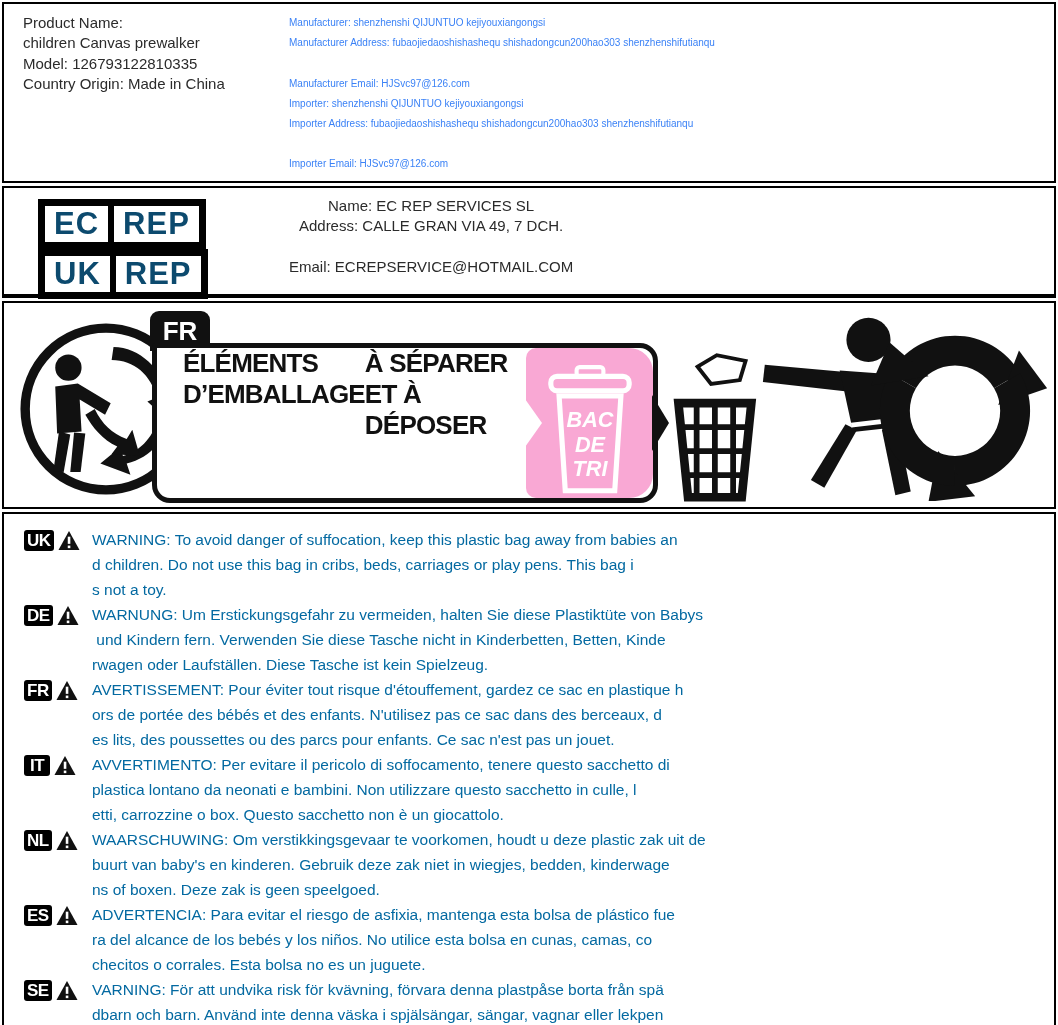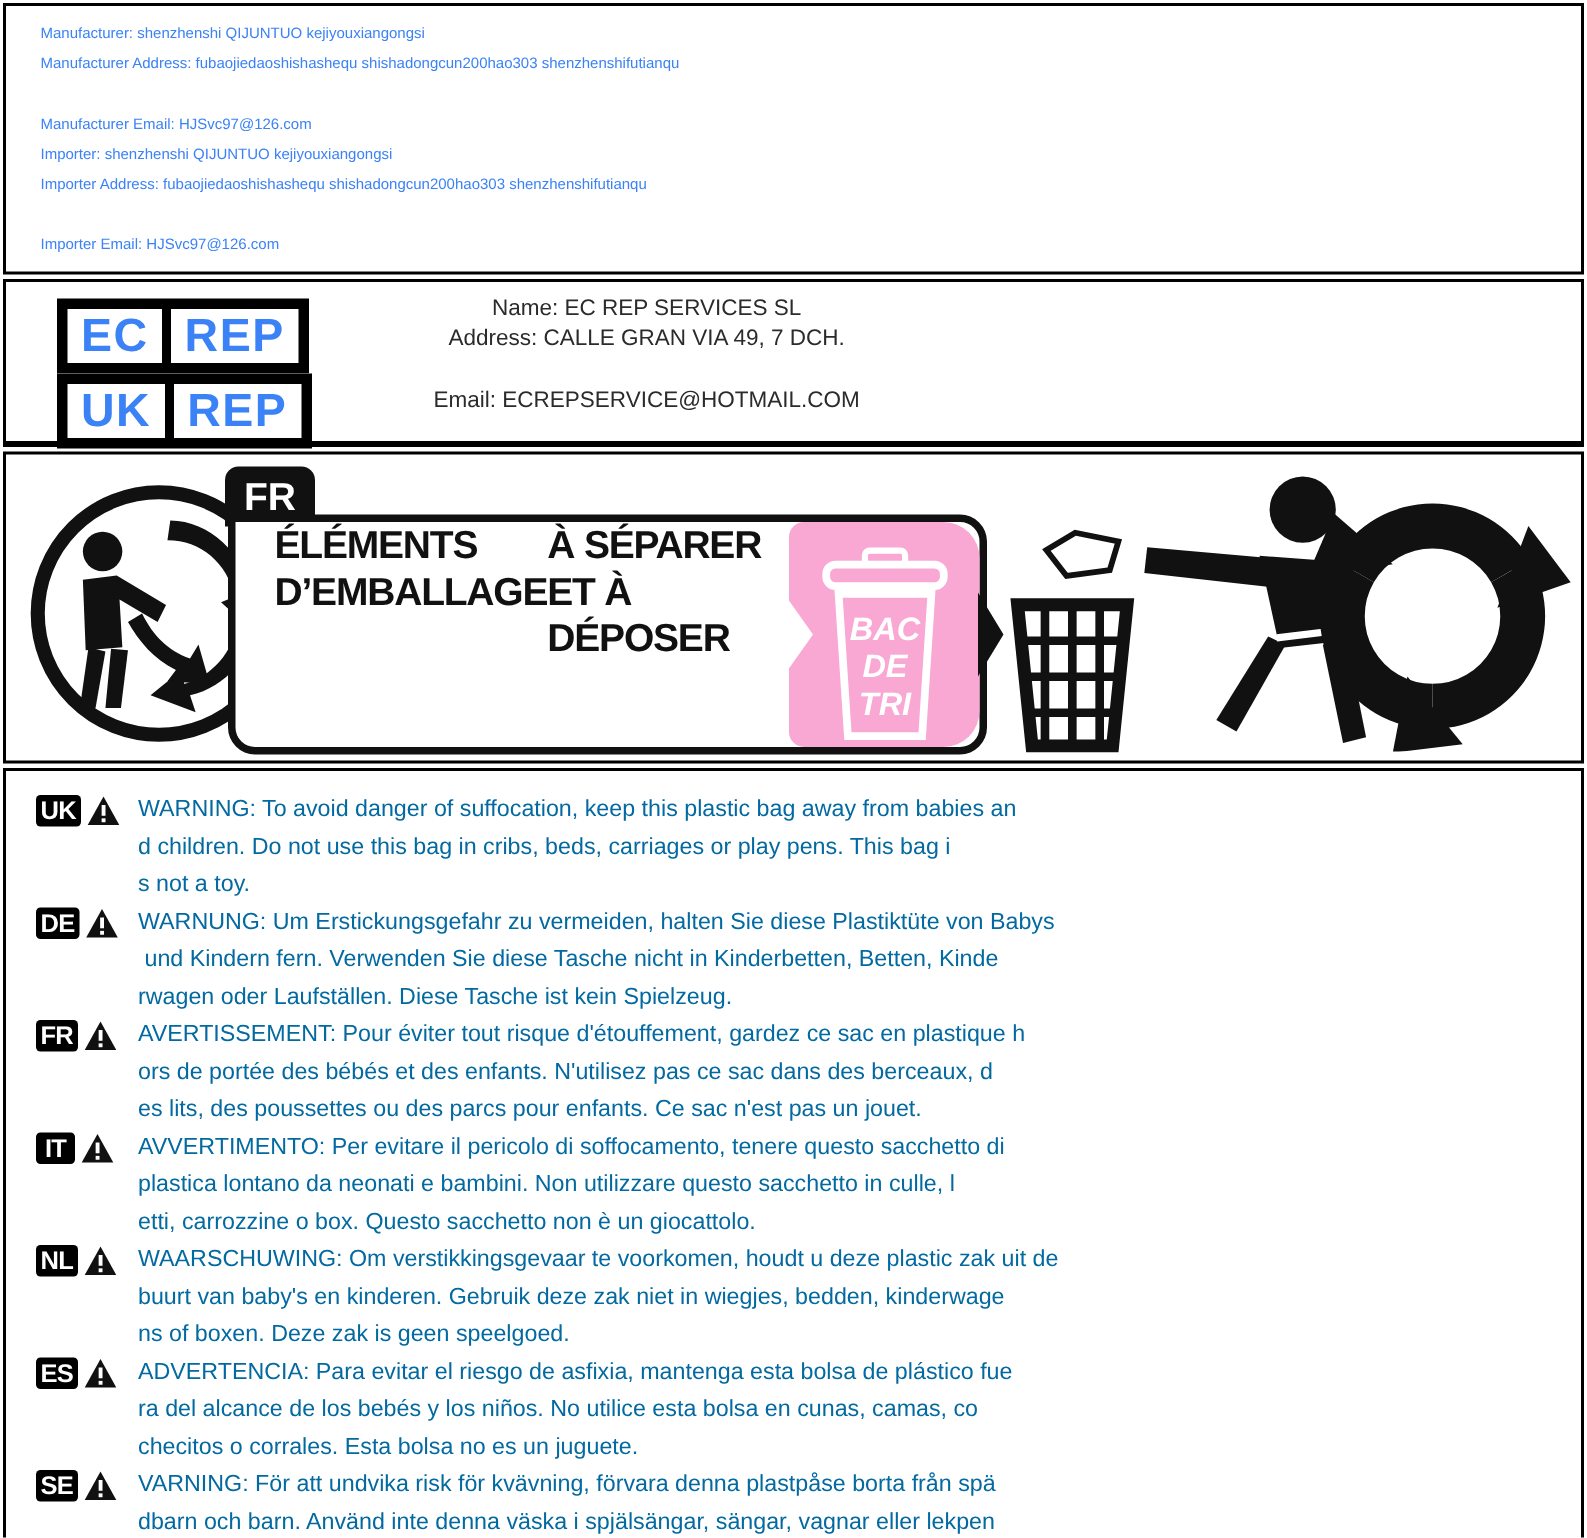--- a/index.html
+++ b/index.html
@@ -13,21 +13,21 @@
   
   #info-section{height:181px;margin-top:2px;display:flex;padding:9px 6px 0 19px;}
   .pre{white-space:pre-wrap;}
   #info-left{width:262px;flex:0 0 262px;font-size:15px;line-height:20.4px;color:#2b2b2b;}
   #info-right{flex:1;font-size:10px;line-height:20.2px;color:#3b82f6;padding-left:4px;}
 
   
   #rep-section{height:112px;margin-top:3px;position:relative;border-bottom-width:4px;}
   .rep-box{
     position:absolute;display:flex;align-items:stretch;border:7px solid #000;
-    font-weight:bold;font-size:31px;letter-spacing:1px;color:#3b82f6;background:#fff;
+    font-weight:bold;font-size:31px;letter-spacing:1px;color:#0c4a6e;background:#fff;
   }
   .rep-box .cell{padding:0 9px;line-height:36px;}
   .rep-box .rep-divider{width:6px;background:#000;}
   #ec-rep-box{left:34px;top:11px;}
   #uk-rep-box{left:34px;top:61px;}
   #rep-details{position:absolute;left:285px;top:8px;font-size:15px;line-height:20.3px;color:#2b2b2b;text-align:center;}
 
   
   #recycle-section{height:208px;margin-top:3px;position:relative;overflow:visible;}
   #triman{position:absolute;left:8px;top:12px;}
@@ -70,20 +70,24 @@
   .lang-badge{
     background:#000;color:#fff;font-weight:bold;font-size:17px;line-height:21px;
     padding:0 3px;border-radius:3px;letter-spacing:-0.5px;min-width:20px;text-align:center;
   }
   .warn-text{flex:1;font-size:15.5px;line-height:25px;color:#0369a1;}
 </style>
 </head>
 <body>
 
 <div class="section" id="info-section">
+  <div class="pre" id="info-left">Product Name:
+children Canvas prewalker
+Model: 126793122810335
+Country Origin: Made in China</div>
   <div class="pre" id="info-right">Manufacturer: shenzhenshi QIJUNTUO kejiyouxiangongsi
 Manufacturer Address: fubaojiedaoshishashequ shishadongcun200hao303 shenzhenshifutianqu
 
 Manufacturer Email: HJSvc97@126.com
 Importer: shenzhenshi QIJUNTUO kejiyouxiangongsi
 Importer Address: fubaojiedaoshishashequ shishadongcun200hao303 shenzhenshifutianqu
 
 Importer Email: HJSvc97@126.com</div>
 </div>
 

